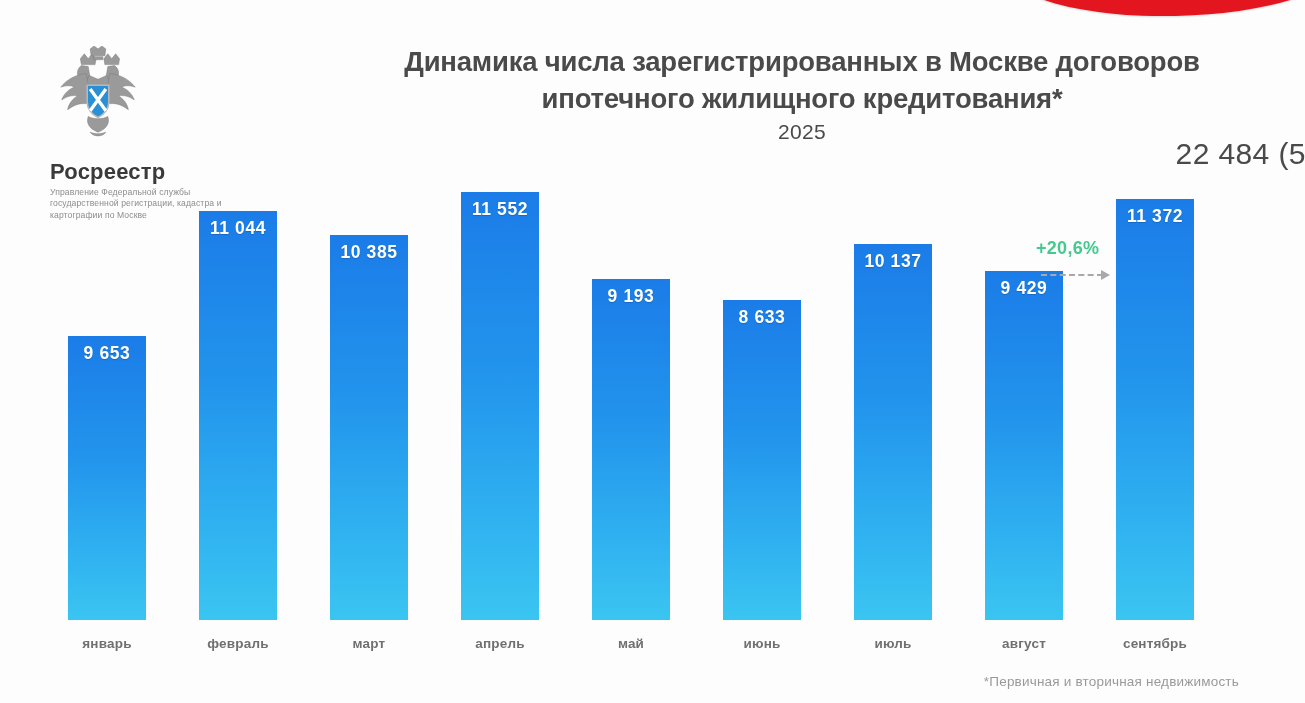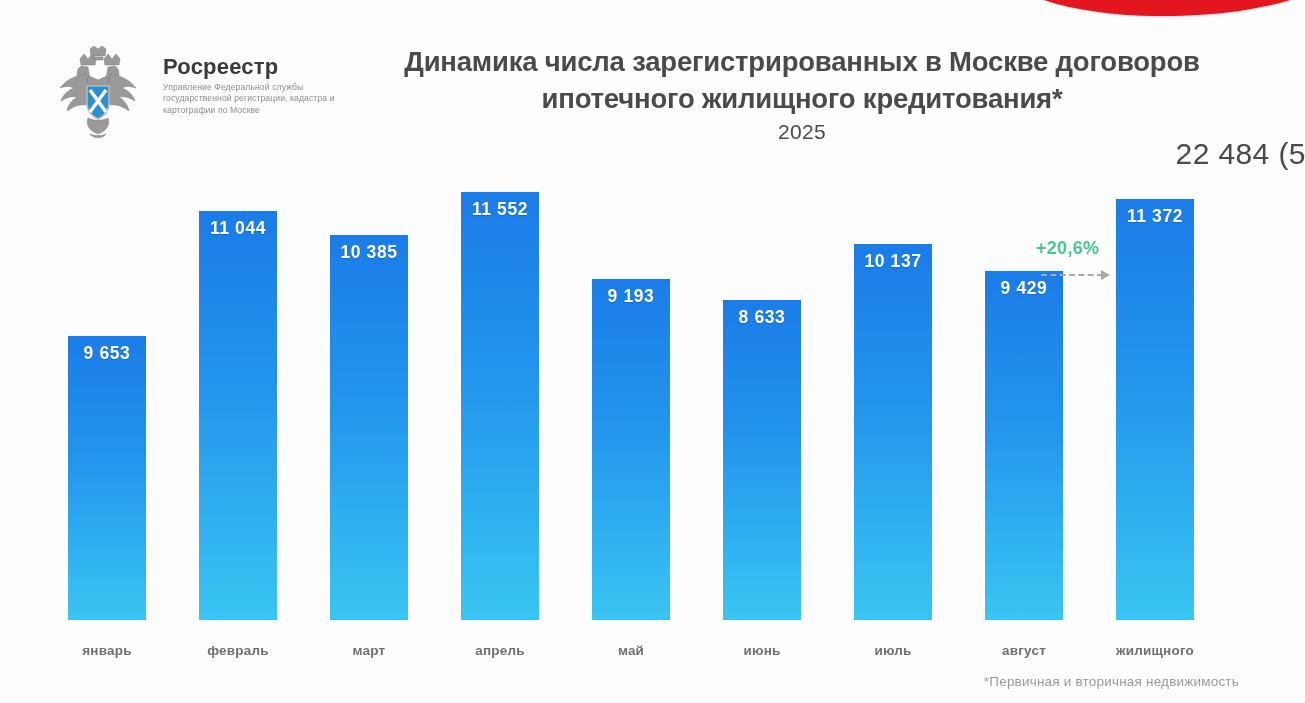--- a/index.html
+++ b/index.html
@@ -25,21 +25,22 @@
     border-radius: 0 0 60% 60% / 0 0 100% 100%;
     transform: rotate(-1.2deg);
     box-shadow: 0 1px 2px rgba(0,0,0,.15);
   }
 
   
   #logo {
     position: absolute;
     left: 50px; top: 46px;
     display: flex; align-items: flex-start;
-    gap: 17px;
+    gap: 9px;
+    flex-direction: column;
   }
   #emblem { width: 96px; height: 98px; flex: 0 0 96px; }
   #logo-text { padding-top: 10px; }
   #logo-title {
     font-size: 22px; font-weight: bold;
     color: #3a3a3a; letter-spacing: .2px;
     line-height: 1;
   }
   #logo-sub {
     margin-top: 4px;
@@ -103,21 +104,21 @@
     font-size: 17.5px;
     font-weight: bold;
     letter-spacing: .6px;
     text-shadow: 0 1px 1px rgba(0,0,0,.18);
     white-space: nowrap;
   }
   .bar-label {
     position: absolute;
     top: 100%;
     left: -22px; right: -22px;
-    margin-top: 23px;
+    margin-top: 16px;
     text-align: center;
     font-size: 13.5px;
     font-weight: bold;
     color: #707070;
     letter-spacing: .2px;
     white-space: nowrap;
   }
 
   
   #growth-annotation {
@@ -254,21 +255,21 @@
       </div>
       <div class="bar-group" style="left: 985px;">
         <div class="bar" style="height: 349px;">
           <div class="bar-value">9 429</div>
           <div class="bar-label">август</div>
         </div>
       </div>
       <div class="bar-group" style="left: 1116px;">
         <div class="bar" style="height: 421px;">
           <div class="bar-value">11 372</div>
-          <div class="bar-label">жилищного</div>
+          <div class="bar-label">сентябрь</div>
         </div>
       </div>
     </div>
 
   <div id="growth-annotation">
     <div id="growth-value">+20,6%</div>
     <div id="growth-arrow">
       <div class="shaft"></div>
         <div class="head"></div>
     </div>

